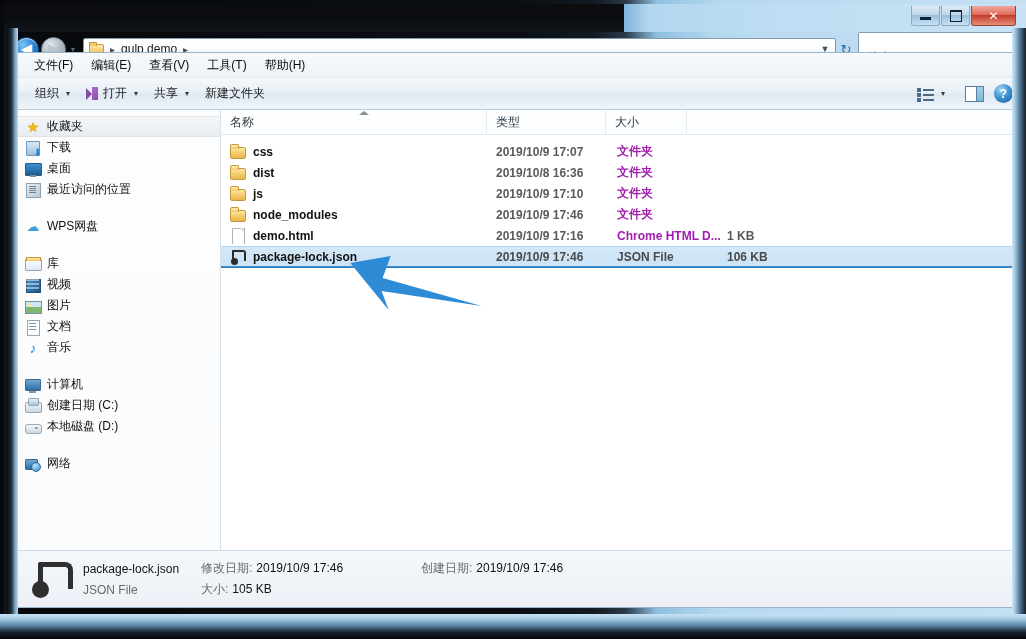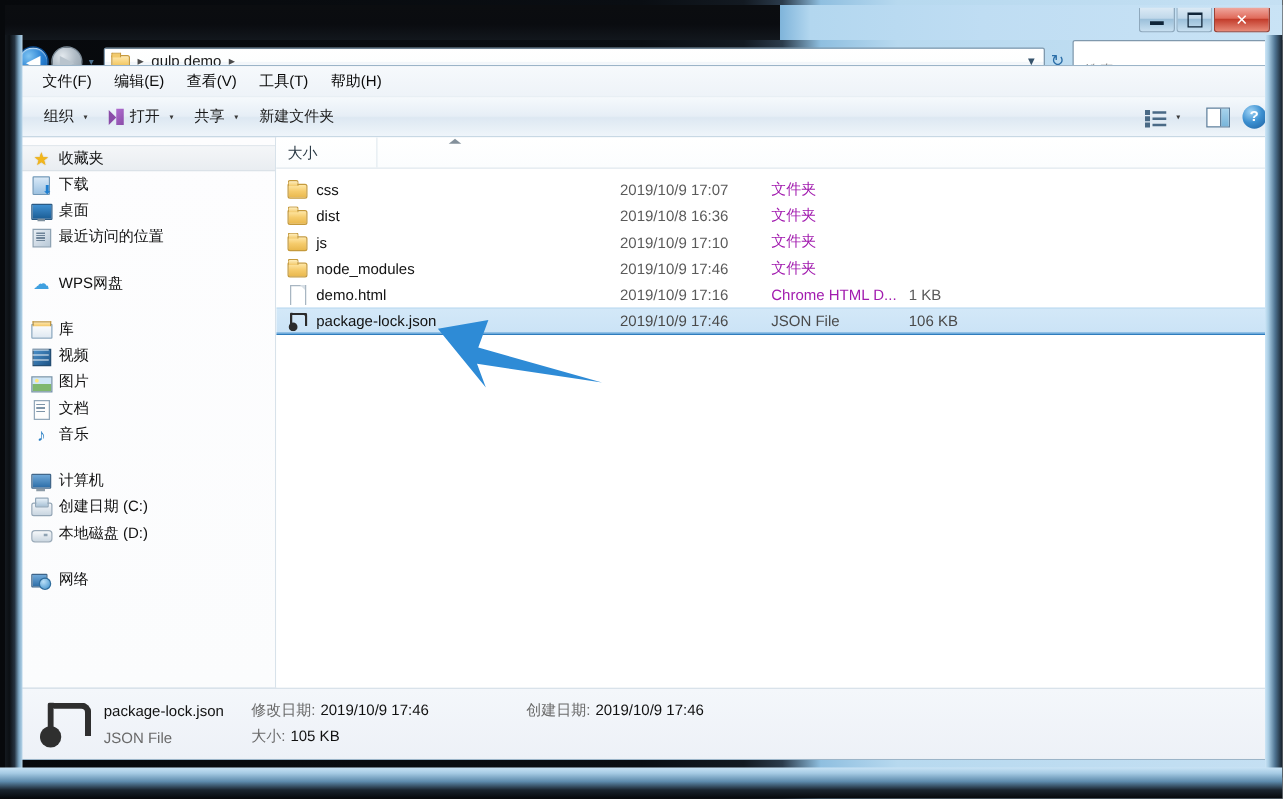--- a/index.html
+++ b/index.html
@@ -181,21 +181,21 @@
   }
   .menuitem { padding: 2px 9px; cursor: default; }
 
   
   #toolbar {
     height: 31px; min-height: 31px;
     background: linear-gradient(to bottom, #f5f9fc 0%, #e6eef6 48%, #dde8f2 52%, #eff5fa 100%);
     border-bottom: 1px solid #b8cbdb;
     display: flex; align-items: center;
     padding: 0 6px 0 12px;
-    font-size: 12px; color: #1a1a1a; font-family: Liberation Mono, monospace;
+    font-size: 12px; color: #1a1a1a;
   }
   .tbitem {
     display: flex; align-items: center; gap: 4px;
     padding: 3px 8px; border-radius: 2px; cursor: default;
   }
   .tbcaret { font-size: 8px; color: #3a3a3a; margin-left: 3px; }
   .vs-icon {
     width: 13px; height: 13px; position: relative; display: inline-block;
   }
   .vs-icon:before {
@@ -373,20 +373,21 @@
     width: 0; height: 0;
     border-left: 5px solid transparent; border-right: 5px solid transparent;
     border-bottom: 4px solid #5a6b7a;
     opacity: .75;
   }
   #rows { flex: 1; overflow: hidden; padding-top: 6px; }
   .frow {
     height: 21px; display: flex; align-items: center;
     font-size: 12px; color: #121212;
     box-sizing: border-box;
+    font-weight: bold;
   }
   .frow.selected {
     background: linear-gradient(to bottom, #d3e8f8 0%, #cbe3f6 100%);
     border-top: 1px solid #b4d6ef;
     border-bottom: 1px solid #3f8fd0;
     box-shadow: 0 1px 0 #2f7dbd;
   }
   .cell { padding-left: 9px; box-sizing: border-box; overflow: hidden; white-space: nowrap; }
   .cell.name { width: 266px; display: flex; align-items: center; gap: 7px; }
   .cell.date { width: 121px; color: #5a5a5a; }
@@ -627,20 +628,22 @@
               <div class="navrow-item">
                 <span class="ico ico-network"></span>
                 <span>网络</span>
               </div>
             </div>
           </div>
 
         <div id="filepane">
           <div id="colhdr">
             <div class="sortarrow"></div>
+          <div class="col name">名称</div>
+              <div class="col type">类型</div>
               <div class="col size">大小</div>
               <div class="col pad"></div>
             </div>
           <div id="rows">
               <div class="frow">
                 <div class="cell name">
                   <span class="fico fico-folder"></span>
                   <span>css</span>
                 </div>
                 <div class="cell date">2019/10/9 17:07</div>

